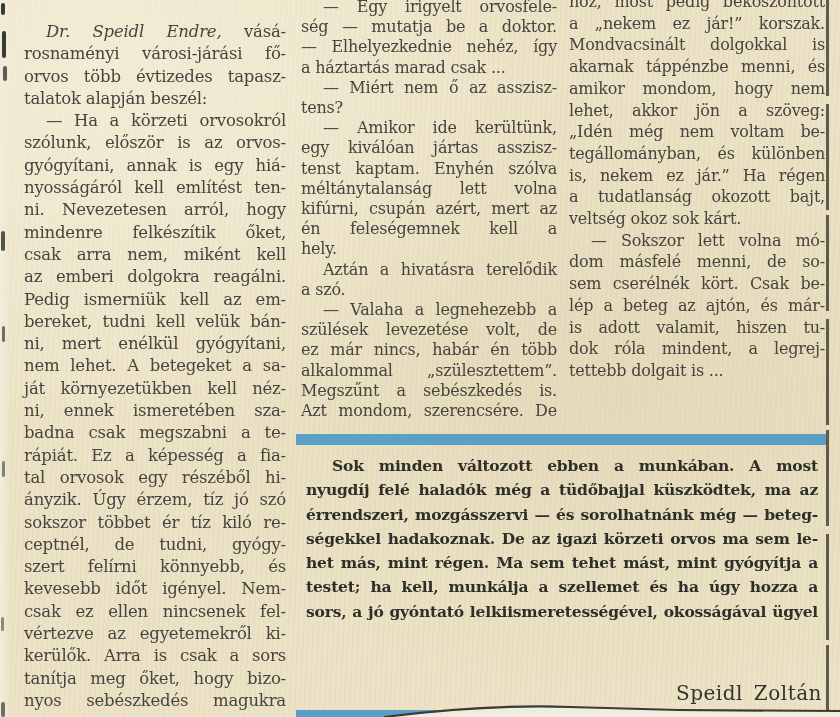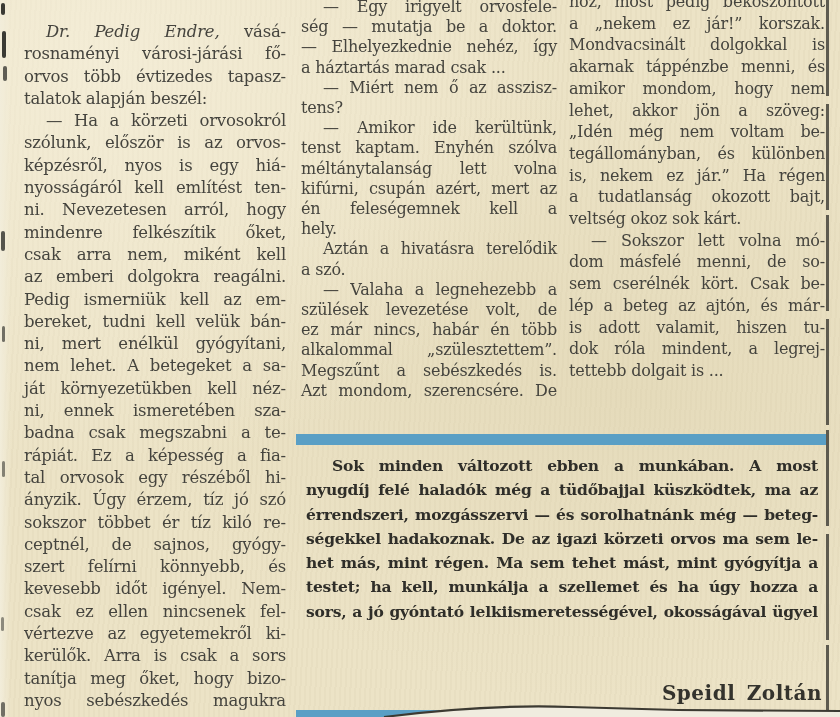--- a/index.html
+++ b/index.html
@@ -37,21 +37,21 @@
   .bar-bottom{bottom:0;}
   .box-text{
     position:absolute;left:10px;right:8px;top:20px;
     font-weight:bold;color:#2f2e29;
     font-size:15.5px;line-height:24.3px;
   }
   .box-text .line.start{padding-left:26px;}
 
   .signature{
     position:absolute;top:681px;right:18px;
-    font-weight:bold;font-size:20px;color:#34332d;
+    font-weight:normal;font-size:20px;color:#34332d;
     letter-spacing:.5px;word-spacing:4px;
   }
 
   .column-rule{
     position:absolute;left:826px;top:0;width:3px;height:714px;
     background:repeating-linear-gradient(180deg,
       #45433b 0 96px, rgba(69,67,59,0) 96px 104px,
       #45433b 104px 210px, rgba(69,67,59,0) 210px 215px);
     opacity:.85;
   }
@@ -71,60 +71,61 @@
   <div class="edge-mark" style="left:1px;top:3px;width:4px;height:12px;"></div>
   <div class="edge-mark" style="left:2px;top:31px;width:4px;height:27px;"></div>
   <div class="edge-mark" style="left:3px;top:66px;width:4px;height:15px;opacity:.8;"></div>
   <div class="edge-mark" style="left:1px;top:231px;width:4px;height:20px;opacity:.85;"></div>
   <div class="edge-mark" style="left:2px;top:326px;width:3px;height:16px;opacity:.7;"></div>
   <div class="edge-mark" style="left:2px;top:461px;width:3px;height:16px;opacity:.6;"></div>
   <div class="edge-mark" style="left:1px;top:617px;width:3px;height:14px;opacity:.55;"></div>
   <div class="edge-mark" style="left:1px;top:702px;width:4px;height:15px;opacity:.7;"></div>
 
   <div id="col1" class="col">
-      <div class="line start"><i>Dr. Pedig Endre,</i> vásá-</div>
+      <div class="line start"><i>Dr. Speidl Endre,</i> vásá-</div>
       <div class="line">rosnaményi városi-járási fő-</div>
       <div class="line">orvos több évtizedes tapasz-</div>
       <div class="line end">talatok alapján beszél:</div>
       <div class="line start">— Ha a körzeti orvosokról</div>
       <div class="line">szólunk, először is az orvos-</div>
-      <div class="line">képzésről, nyos is egy hiá-</div>
+      <div class="line">gyógyítani, annak is egy hiá-</div>
       <div class="line">nyosságáról kell említést ten-</div>
       <div class="line">ni. Nevezetesen arról, hogy</div>
       <div class="line">mindenre felkészítik őket,</div>
       <div class="line">csak arra nem, miként kell</div>
       <div class="line">az emberi dolgokra reagálni.</div>
       <div class="line">Pedig ismerniük kell az em-</div>
       <div class="line">bereket, tudni kell velük bán-</div>
       <div class="line">ni, mert enélkül gyógyítani,</div>
       <div class="line">nem lehet. A betegeket a sa-</div>
       <div class="line">ját környezetükben kell néz-</div>
       <div class="line">ni, ennek ismeretében sza-</div>
       <div class="line">badna csak megszabni a te-</div>
       <div class="line">rápiát. Ez a képesség a fia-</div>
       <div class="line">tal orvosok egy részéből hi-</div>
       <div class="line">ányzik. Úgy érzem, tíz jó szó</div>
       <div class="line">sokszor többet ér tíz kiló re-</div>
-      <div class="line">ceptnél, de sajnos, gyógy-</div>
+      <div class="line">ceptnél, de tudni, gyógy-</div>
       <div class="line">szert felírni könnyebb, és</div>
       <div class="line">kevesebb időt igényel. Nem-</div>
       <div class="line">csak ez ellen nincsenek fel-</div>
       <div class="line">vértezve az egyetemekről ki-</div>
       <div class="line">kerülők. Arra is csak a sors</div>
       <div class="line">tanítja meg őket, hogy bizo-</div>
       <div class="line">nyos sebészkedés magukra</div>
     </div>
   <div id="col2" class="col">
       <div class="line start">— Egy irigyelt orvosfele-</div>
       <div class="line">ség — mutatja be a doktor.</div>
       <div class="line">— Elhelyezkednie nehéz, így</div>
       <div class="line end">a háztartás marad csak ...</div>
       <div class="line start">— Miért nem ő az asszisz-</div>
       <div class="line end">tens?</div>
       <div class="line start">— Amikor ide kerültünk,</div>
+      <div class="line">egy kiválóan jártas asszisz-</div>
       <div class="line">tenst kaptam. Enyhén szólva</div>
       <div class="line">méltánytalanság lett volna</div>
       <div class="line">kifúrni, csupán azért, mert az</div>
       <div class="line">én feleségemnek kell a</div>
       <div class="line end">hely.</div>
       <div class="line start">Aztán a hivatásra terelődik</div>
       <div class="line end">a szó.</div>
       <div class="line start">— Valaha a legnehezebb a</div>
       <div class="line">szülések levezetése volt, de</div>
       <div class="line">ez már nincs, habár én több</div>

